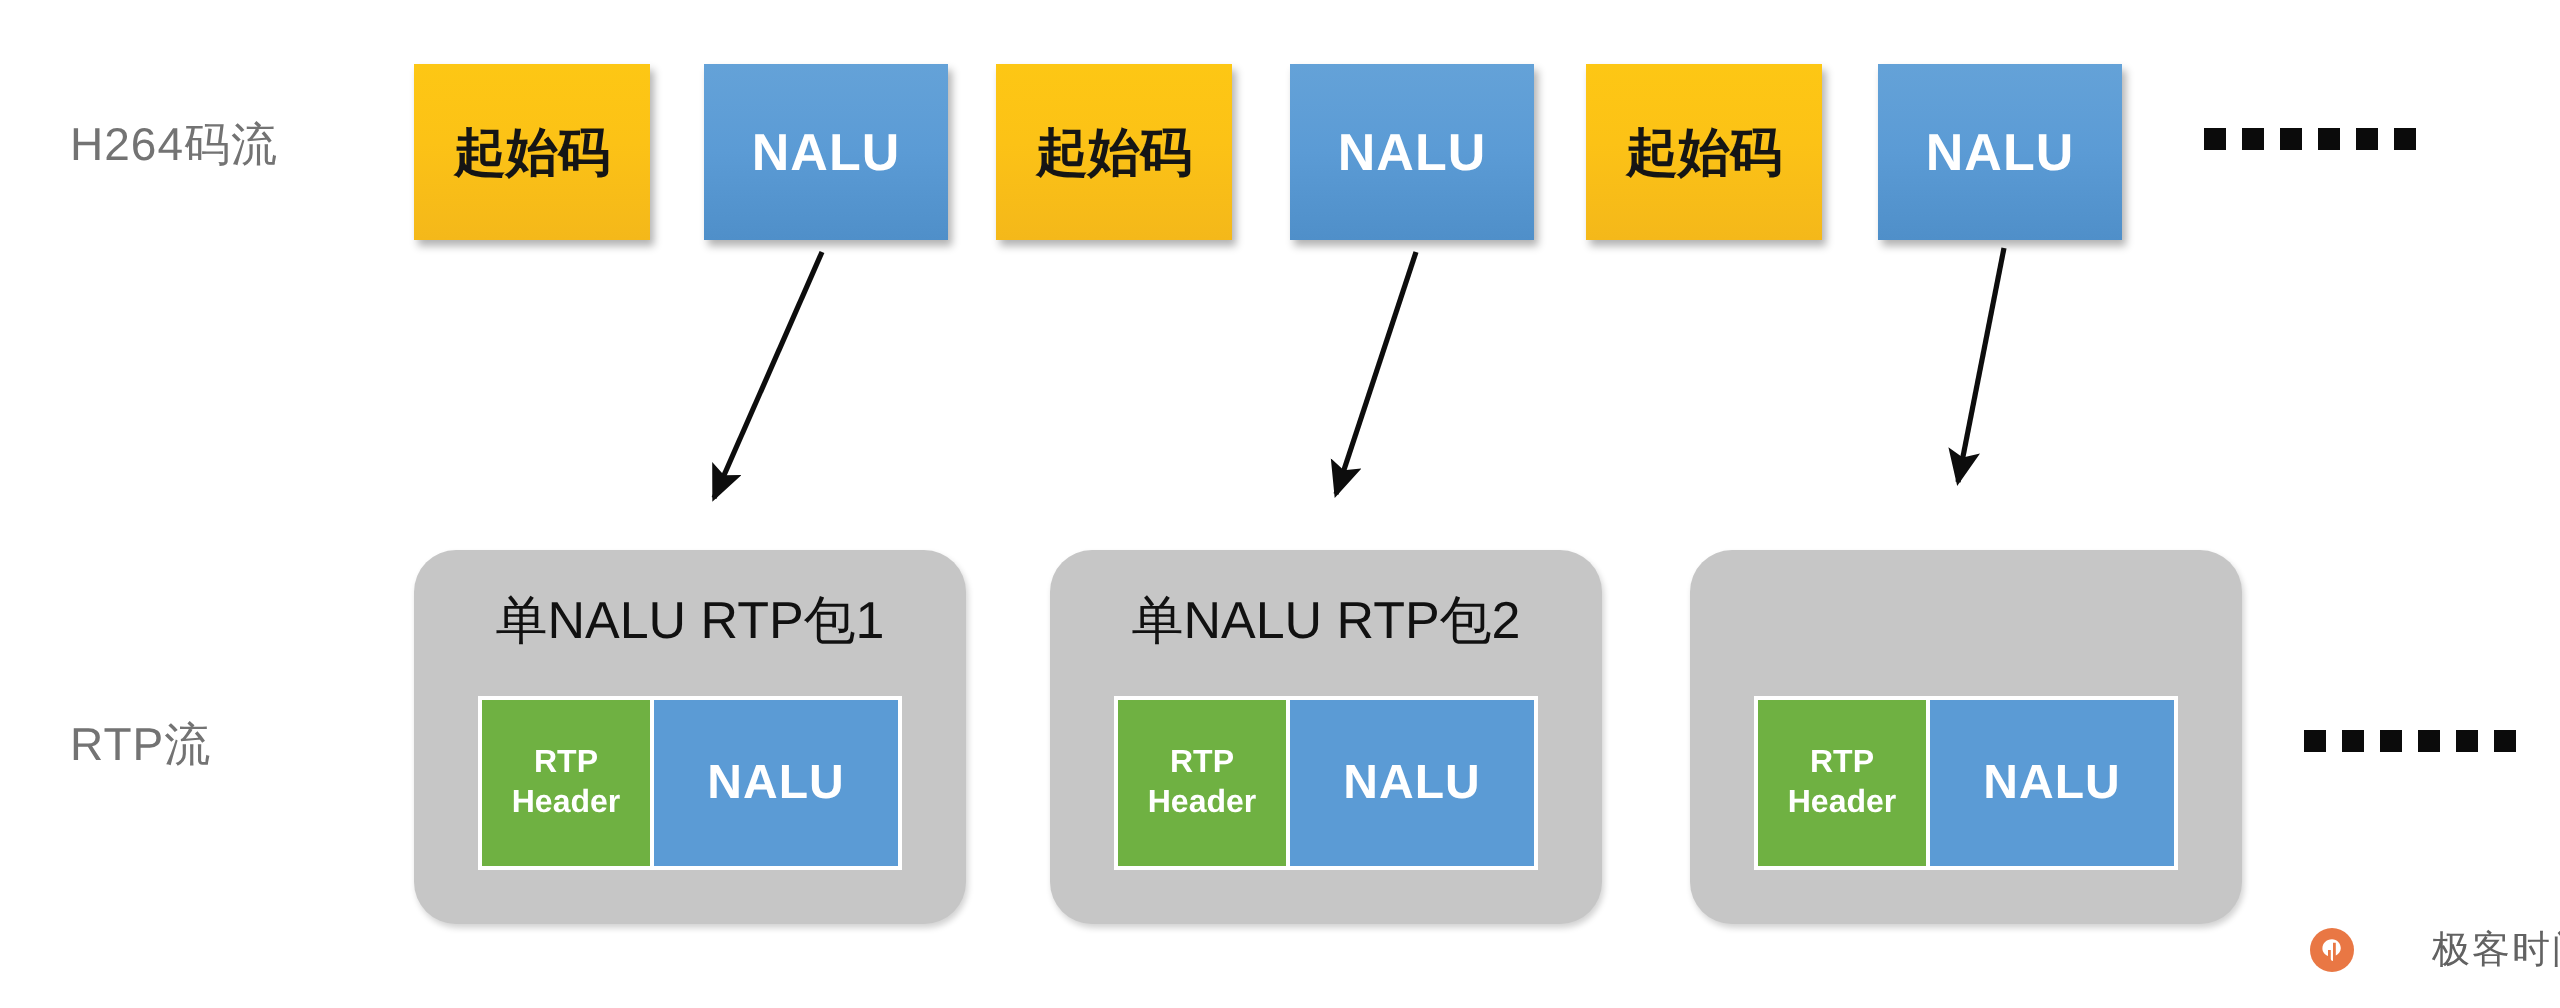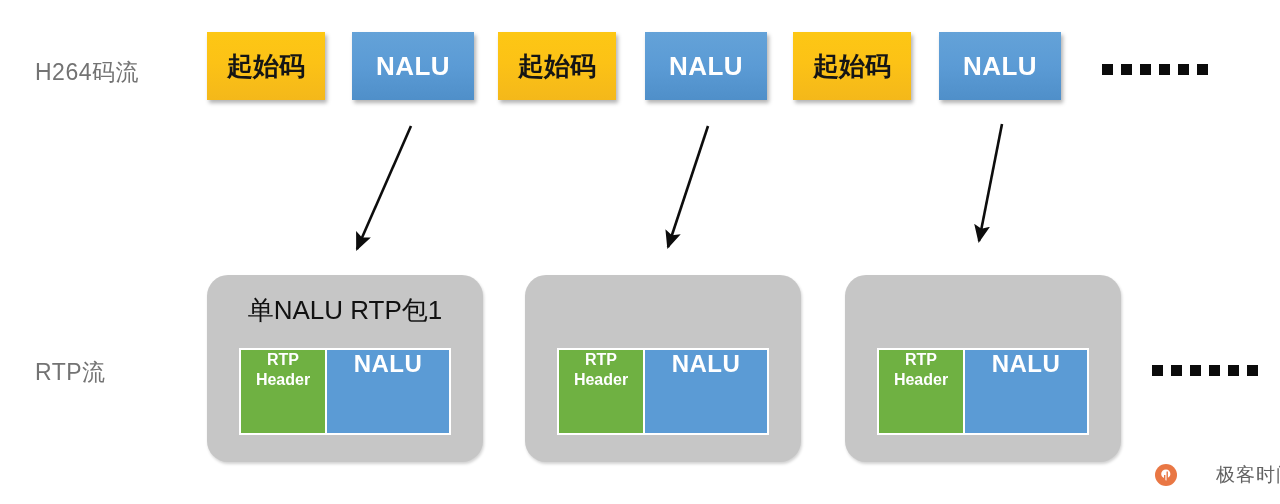--- a/index.html
+++ b/index.html
@@ -20,21 +20,21 @@
     letter-spacing:0.5px;
     white-space:nowrap;
   }
   #label-h264{left:35px;top:57px;}
   #label-rtp{left:35px;top:357px;}
 
   
   .blk{
     position:absolute;
     top:32px;
-    height:68px;
+    height:88px;
     display:flex;
     align-items:center;
     justify-content:center;
     box-shadow:2px 3px 4px rgba(0,0,0,0.30);
     box-sizing:border-box;
   }
   .blk span{pointer-events:none;}
   .blk-start{
     width:118px;
     background:linear-gradient(180deg,#fdc714 0%,#fcc216 45%,#f4b81a 100%);
@@ -103,20 +103,21 @@
     width:212px;
     height:87px;
     display:flex;
     border:2px solid #ffffff;
     box-sizing:border-box;
   }
   .seg{
     display:flex;
     flex-direction:column;
     align-items:center;
+    justify-content:center;
     color:#ffffff;
     box-sizing:border-box;
   }
   .seg-header{
     width:86px;
     background:#6fb142;
     border-right:2px solid #ffffff;
     font-size:16px;
     font-weight:700;
     line-height:1.22;
@@ -210,20 +211,21 @@
         <span>RTP</span>
         <span>Header</span>
       </div>
       <div class="seg seg-nalu">
         <span>NALU</span>
       </div>
     </div>
   </div>
 
   <div class="pkt" id="pkt-2">
+    <div class="pkt-title">单NALU RTP包2</div>
     <div class="pkt-body">
       <div class="seg seg-header">
         <span>RTP</span>
         <span>Header</span>
       </div>
       <div class="seg seg-nalu">
         <span>NALU</span>
       </div>
     </div>
   </div>

